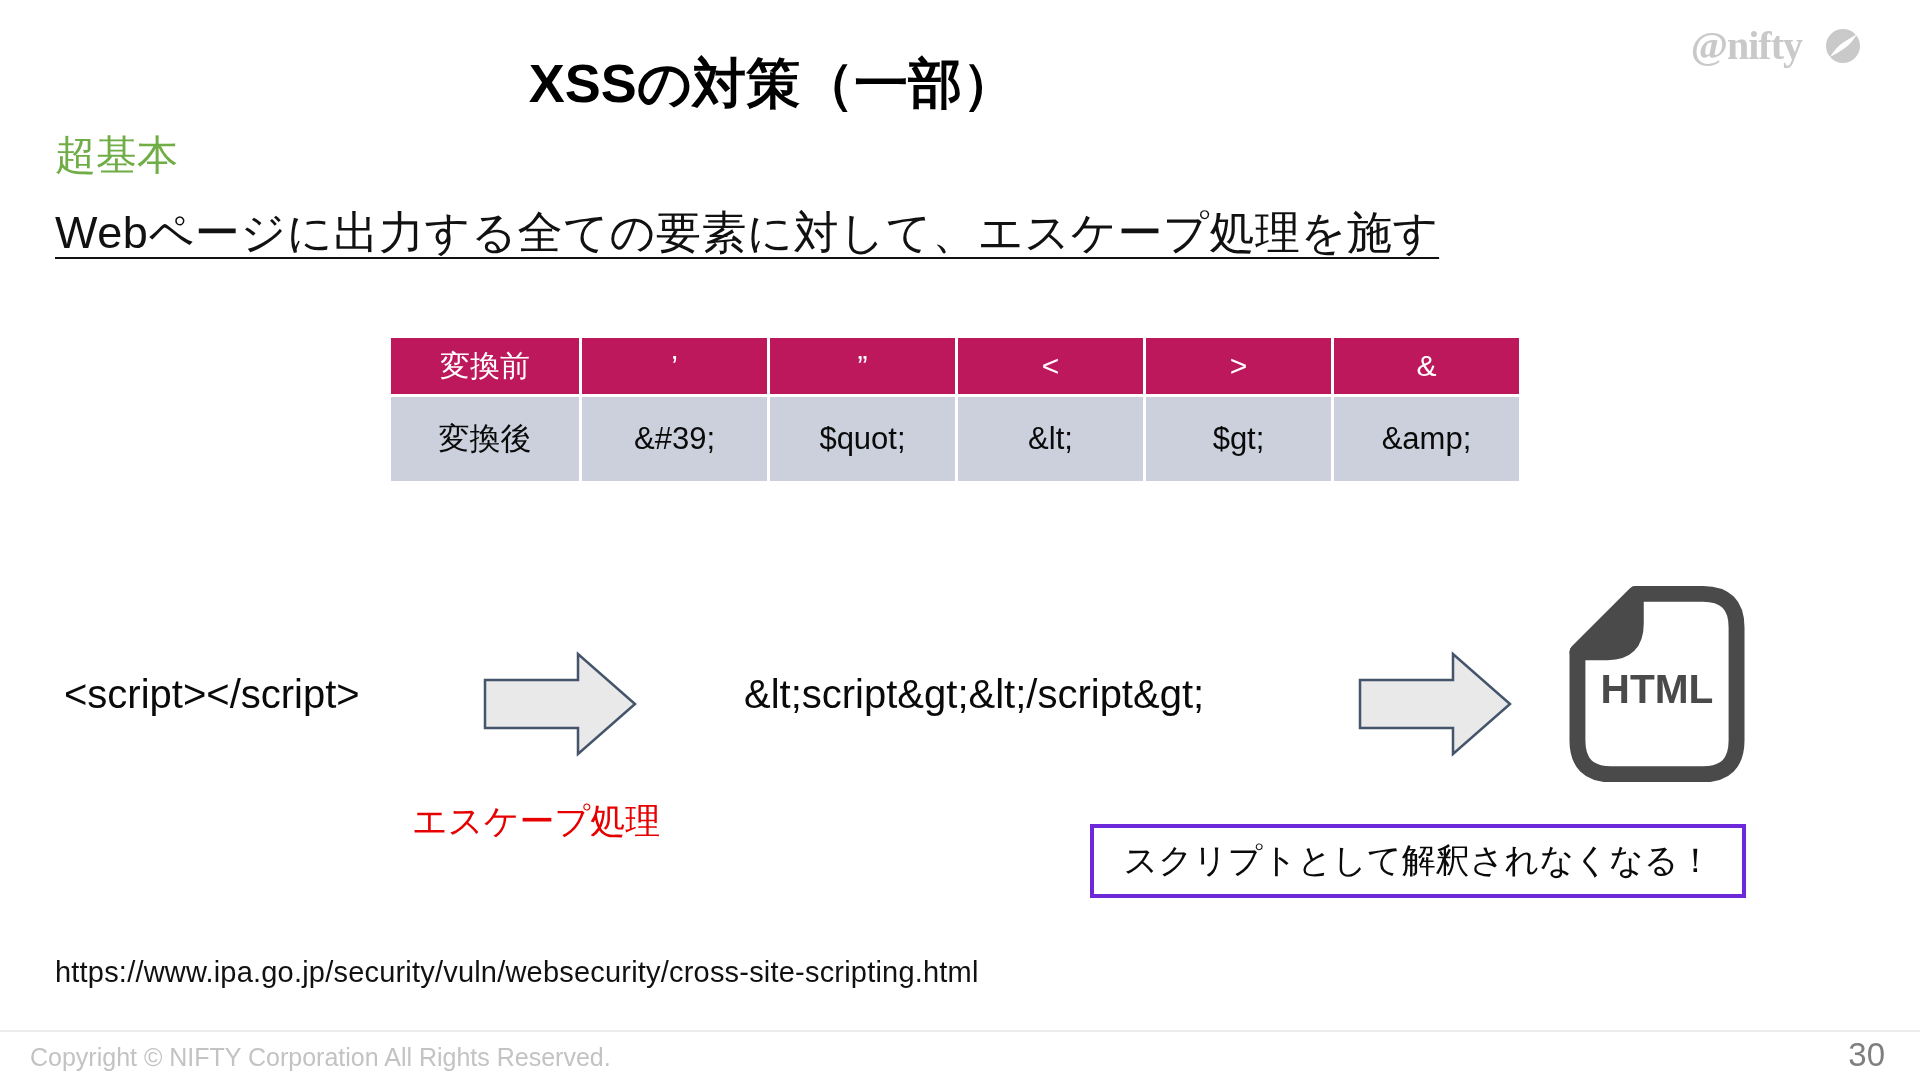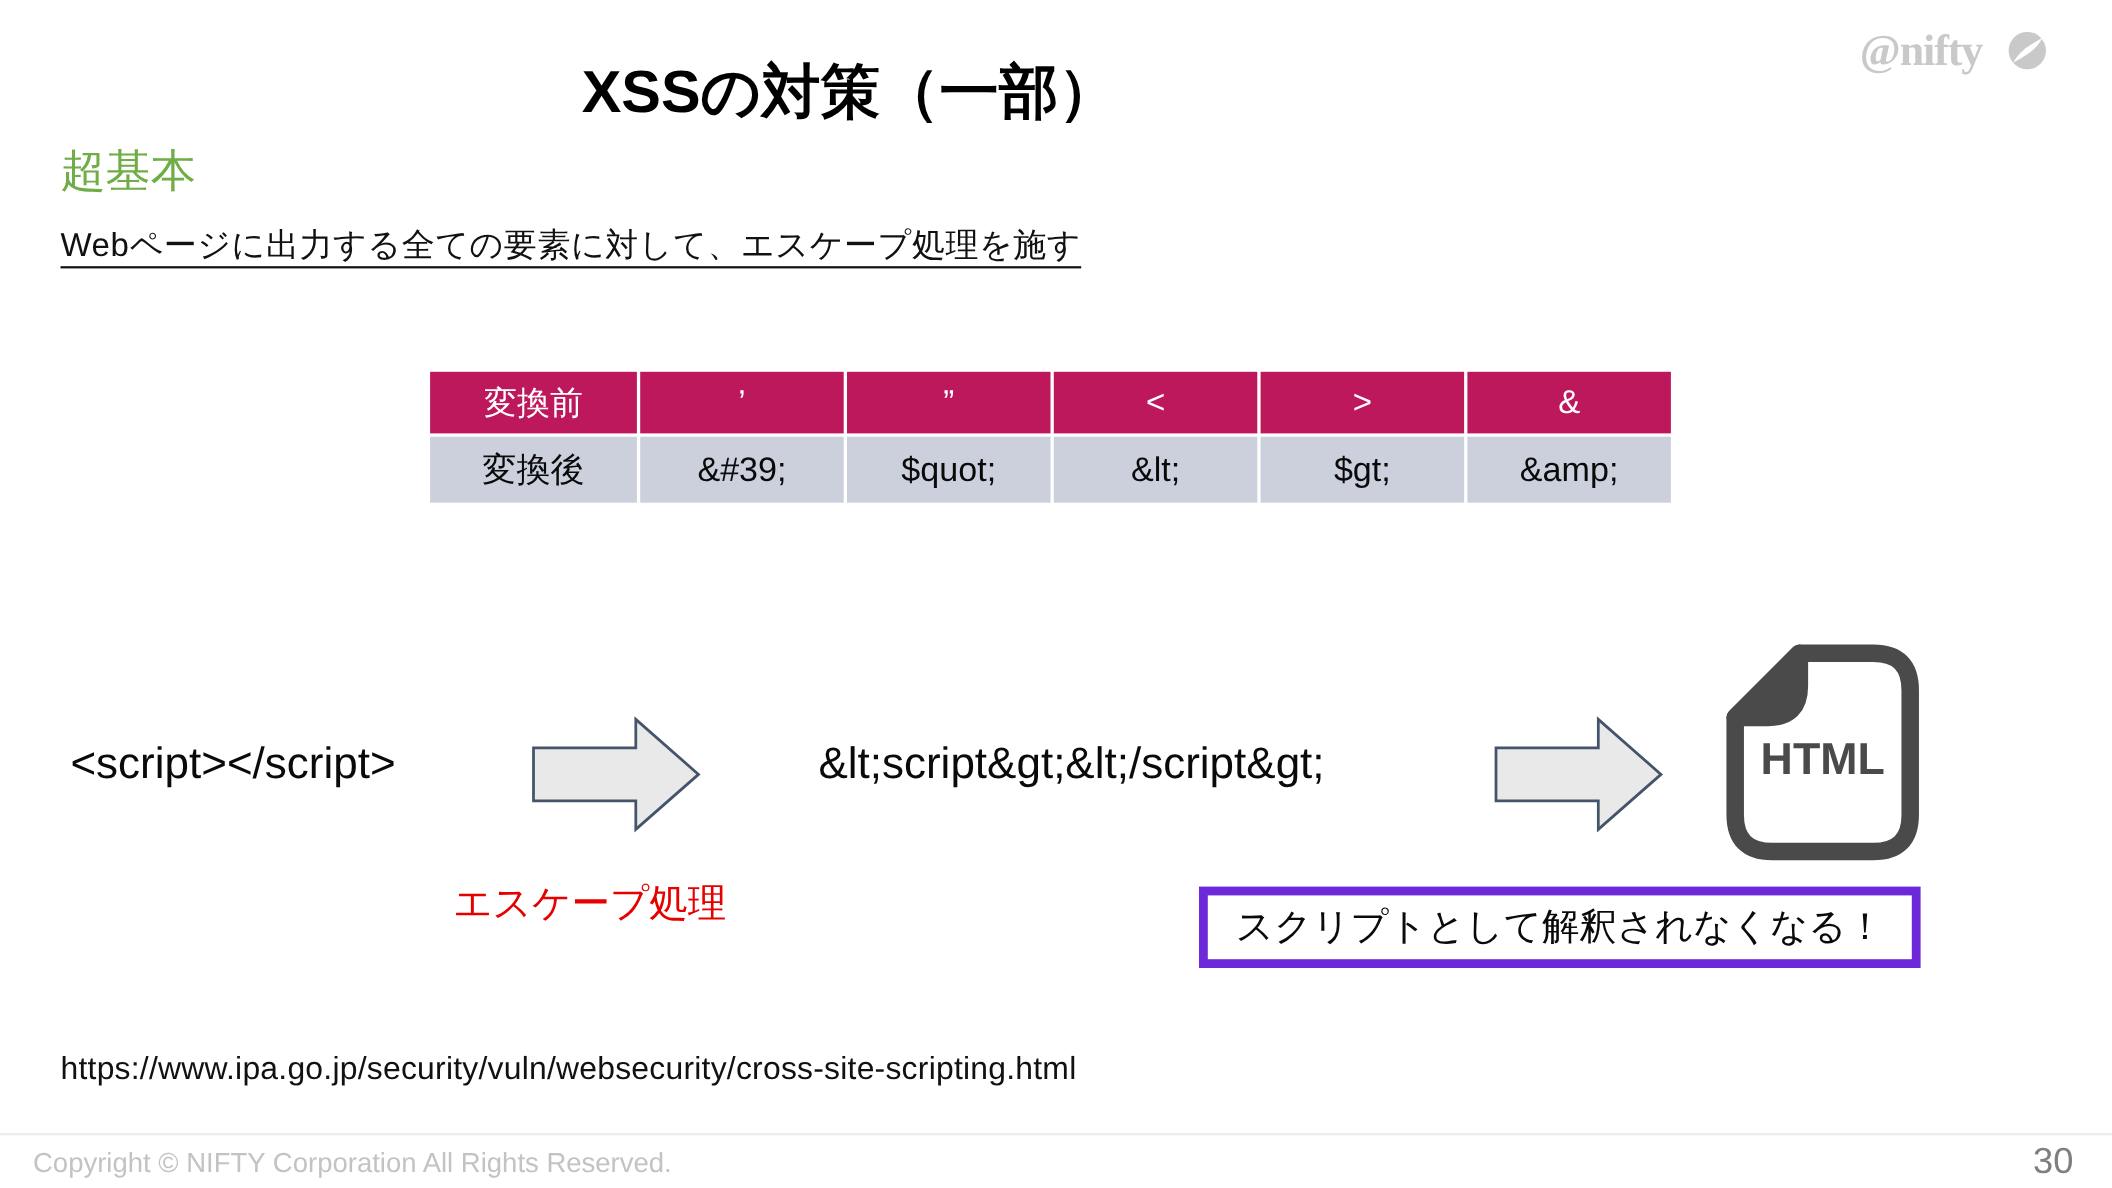--- a/index.html
+++ b/index.html
@@ -14,52 +14,52 @@
   }
   .logo svg{display:block;}
   .title{
     position:absolute;top:48px;left:0;width:1545px;margin:0;
     text-align:center;font-size:54px;font-weight:bold;color:#000;
   }
   .tag{
     position:absolute;left:55px;top:128px;font-size:41px;color:#70ad47;
   }
   .heading{
-    position:absolute;left:55px;top:203px;font-size:30px;color:#111;
+    position:absolute;left:55px;top:203px;font-size:45px;color:#111;
     text-decoration:underline;text-decoration-thickness:2px;text-underline-offset:9px;
     white-space:nowrap;letter-spacing:0.5px;
   }
   table.esc-table{
     position:absolute;left:388px;top:335px;width:1134px;
     border-collapse:separate;border-spacing:3px;table-layout:fixed;
   }
   table.esc-table col.label-col{width:188px;}
   table.esc-table th{
     background:#be185d;color:#ffffff;font-weight:normal;
     font-size:30px;text-align:center;height:56px;padding:0;
   }
   table.esc-table td{
     background:#cbd0dc;color:#0a0a0a;
-    font-size:31px;text-align:center;height:60px;padding:0;
+    font-size:31px;text-align:center;height:60px;padding:12px;
   }
   .code-text{
     position:absolute;font-size:40px;color:#0a0a0a;white-space:nowrap;
   }
   .before-text{left:64px;top:672px;}
   .after-text{left:744px;top:672px;}
   .arrow{position:absolute;width:156px;height:112px;}
   .arrow-1{left:483px;top:648px;}
   .arrow-2{left:1358px;top:648px;}
   .file-icon{position:absolute;left:1568px;top:585px;width:178px;height:198px;}
   .escape-label{
     position:absolute;left:412px;top:798px;font-size:35px;color:#e60000;white-space:nowrap;
   }
   .result-box{
-    position:absolute;left:1090px;top:806px;width:656px;height:74px;
-    border:8px solid #6d28d9;box-sizing:border-box;
+    position:absolute;left:1090px;top:824px;width:656px;height:74px;
+    border:4px solid #6d28d9;box-sizing:border-box;
     display:flex;align-items:center;justify-content:center;
     font-size:34px;color:#0a0a0a;white-space:nowrap;
   }
   .footnote{position:absolute;left:55px;top:936px;}
   .footnote-line1{font-size:27px;color:#111;margin-bottom:13px;}
   .footnote-line2{font-size:29px;color:#111;letter-spacing:0.2px;margin-top:20px;}
   .divider{
     position:absolute;left:0;top:1030px;width:1920px;height:0;
     border-top:2px solid #ececec;
   }

